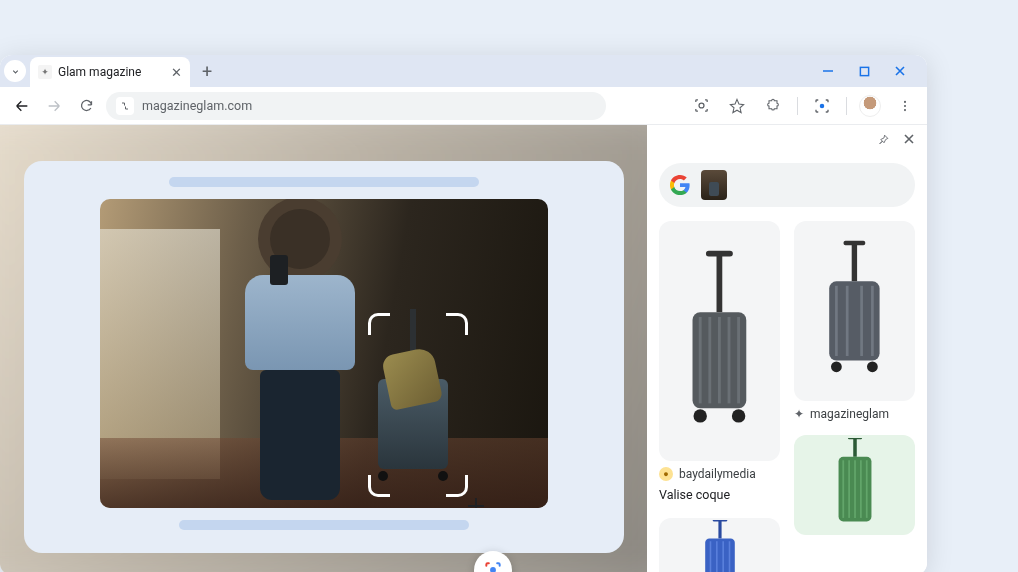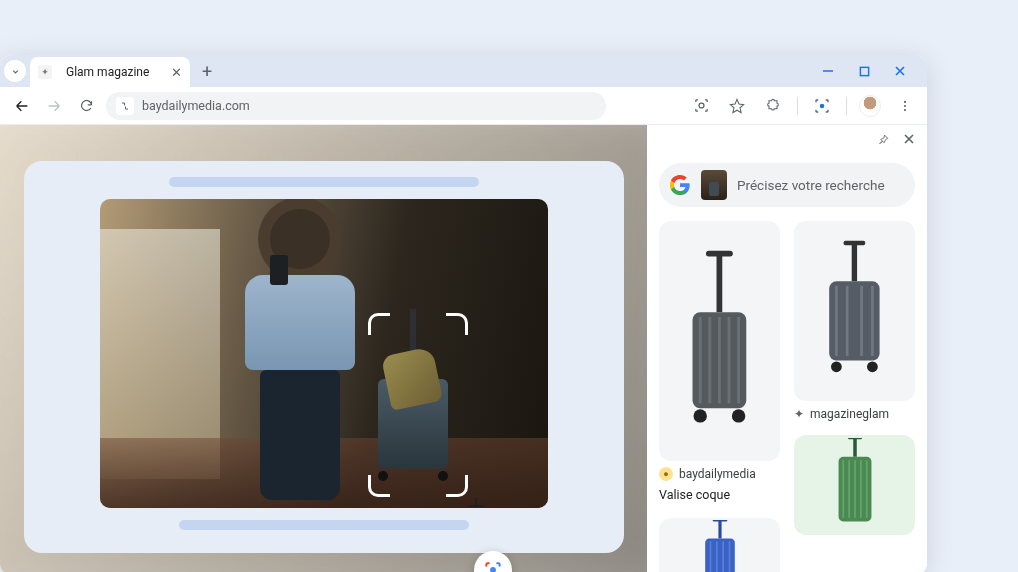--- a/index.html
+++ b/index.html
@@ -50,21 +50,21 @@
       gap: 6px;
       margin-top: 2px;
     }
     .tab-favicon {
       width: 14px; height: 14px;
       background: #f4f4f4;
       border-radius: 2px;
       display:flex; align-items:center; justify-content:center;
       font-size: 9px; color:#777;
     }
-    .tab-title { font-size: 12px; color:#202124;margin-left:8px; }
+    .tab-title { font-size: 12px; color:#202124; }
     .tab-close { margin-left:auto; color:#5f6368; font-size: 13px; }
     .new-tab { color:#5f6368; font-size: 18px; padding: 0 8px; }
     .window-controls { margin-left:auto; display:flex; gap:22px; padding-right:16px; }
     .wc { width:14px; height:14px; display:flex; align-items:center; justify-content:center; color:#1a73e8; }
 
     .toolbar {
       height: 38px;
       background: #fff;
       display: flex;
       align-items: center;
@@ -357,21 +357,21 @@
       <svg width="15" height="15" viewBox="0 0 24 24">
           <path d="M20 11A8 8 0 1 0 19 16m1-5V5m0 6h-6" fill="none" stroke="#5f6368" stroke-width="2"></path>
         </svg>
     </div>
     <div class="omnibox">
       <div class="site-chip">
         <svg width="12" height="12" viewBox="0 0 24 24">
             <path d="M6 6h5v5M18 18h-5v-5" stroke="#5f6368" stroke-width="2" fill="none"></path>
           </svg>
       </div>
-      <span>baydailymedia.com</span>
+      <span>magazineglam.com</span>
     </div>
     <div class="toolbar-right">
       <div class="nav-icon">
         <svg width="17" height="17" viewBox="0 0 24 24">
           <path d="M4 7V5a1 1 0 011-1h2M20 7V5a1 1 0 00-1-1h-2M4 17v2a1 1 0 001 1h2M20 17v2a1 1 0 01-1 1h-2" stroke="#5f6368" stroke-width="1.8" fill="none"></path>
           <circle cx="12" cy="12" r="3.5" stroke="#5f6368" stroke-width="1.8" fill="none"></circle>
         </svg>
       </div>
       <div class="nav-icon">
         <svg width="16" height="16" viewBox="0 0 24 24">
@@ -468,21 +468,20 @@
       </div>
 
       <div class="search-refine">
         <svg class="g-logo" viewBox="0 0 48 48">
           <path fill="#4285F4" d="M45 24.5c0-1.6-.1-3-.4-4.5H24v8.5h11.8c-.5 2.8-2 5.1-4.4 6.7v5.5h7.1C42.7 36.8 45 31.2 45 24.5z"></path>
           <path fill="#34A853" d="M24 46c6 0 11-2 14.6-5.3l-7.1-5.5c-2 1.3-4.5 2.1-7.5 2.1-5.8 0-10.7-3.9-12.4-9.1H4.3v5.7C7.9 41 15.4 46 24 46z"></path>
           <path fill="#FBBC05" d="M11.6 28.2c-.4-1.3-.7-2.7-.7-4.2s.3-2.9.7-4.2v-5.7H4.3C2.8 17.2 2 20.5 2 24s.8 6.8 2.3 9.9l7.3-5.7z"></path>
           <path fill="#EA4335" d="M24 10.7c3.2 0 6.1 1.1 8.4 3.3l6.3-6.3C34.9 4 30 2 24 2 15.4 2 7.9 7 4.3 14.1l7.3 5.7c1.7-5.2 6.6-9.1 12.4-9.1z"></path>
         </svg>
         <div class="thumb-chip"></div>
-        <span class="refine-text">Précisez votre recherche</span>
       </div>
 
       <div class="results-grid">
         <div class="result-col">
 
           <div class="result-card">
             <div class="result-img r1">
               <svg class="luggage-svg" viewBox="0 0 100 200">
                 <rect x="47" y="10" width="6" height="60" fill="#333"></rect>
                 <rect x="36" y="6" width="28" height="6" rx="3" fill="#333"></rect>

